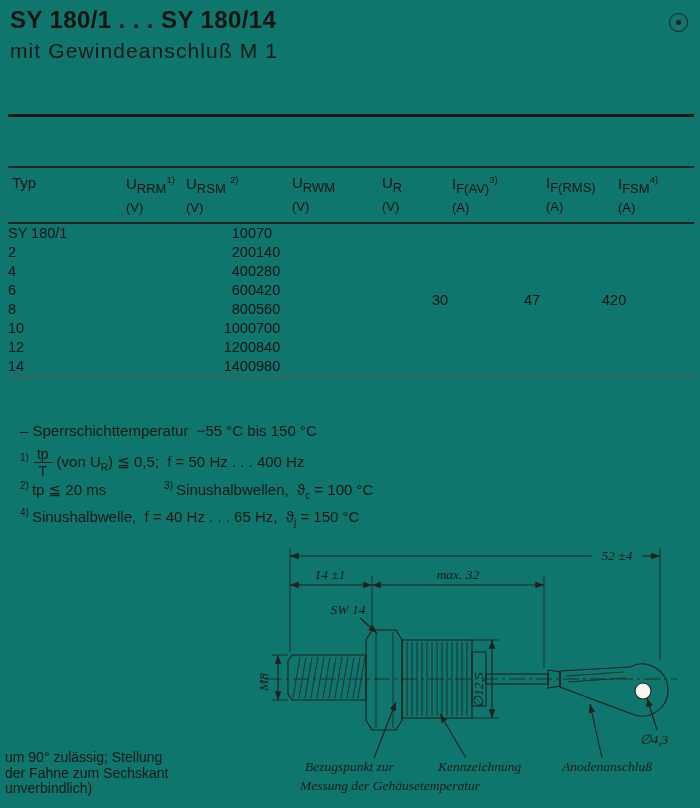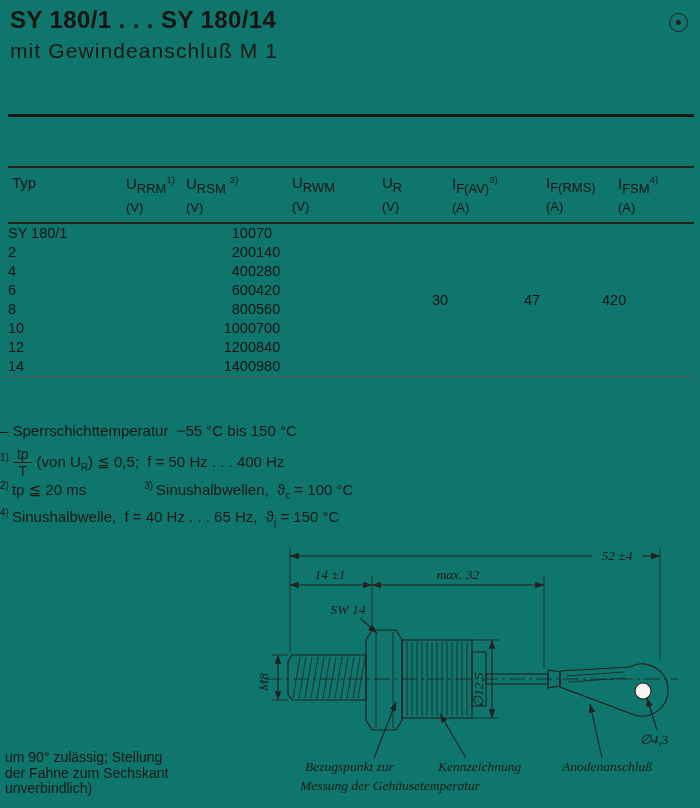--- a/index.html
+++ b/index.html
@@ -40,21 +40,21 @@
   table.spec sup{font-size:9.5px;}
   th.c1{padding-left:4px;font-weight:bold;}
   th.c2{padding-left:14px;} th.c3{padding-left:2px;} th.c4{padding-left:36px;margin-top:40px;}
   th.c5{padding-left:30px;} th.c6{padding-left:20px;} th.c7{padding-left:22px;} th.c8{padding-left:16px;}
   table.spec td{font-size:14.5px;height:19px;line-height:19px;padding:0;}
   td.typ{padding-left:4px;white-space:nowrap;}
   td.typ-num{padding-left:30px;}
   td.vr{text-align:right;padding-right:44px;}
   td.vw{text-align:left;padding-right:50px;margin-left:42px;}
   td.cur{text-align:left;vertical-align:middle;}
-  .note{position:absolute;left:0;font-size:15px;white-space:pre-wrap;color:#1b1814;}
+  .note{position:absolute;left:20px;font-size:15px;white-space:pre-wrap;color:#1b1814;}
   .note sup.fnm{font-size:10px;vertical-align:super;margin-right:3px;}
   .note sub.ssub{font-size:10px;}
   .frac{display:inline-block;vertical-align:-9px;text-align:center;margin:0 5px 0 2px;}
   .frac .fnum{display:block;border-bottom:1.4px solid #26221d;padding:0 3px;line-height:16px;font-size:14px;}
   .frac .fden{display:block;line-height:16px;font-size:14px;}
   .fn3block{margin-left:58px;margin-top:19px;}
   .drawing{position:absolute;left:226px;top:534px;width:474px;height:274px;}
   .footer-note{
     position:absolute;left:5px;top:750px;width:225px;
     font-size:14px;line-height:15.5px;color:#1b1814;

